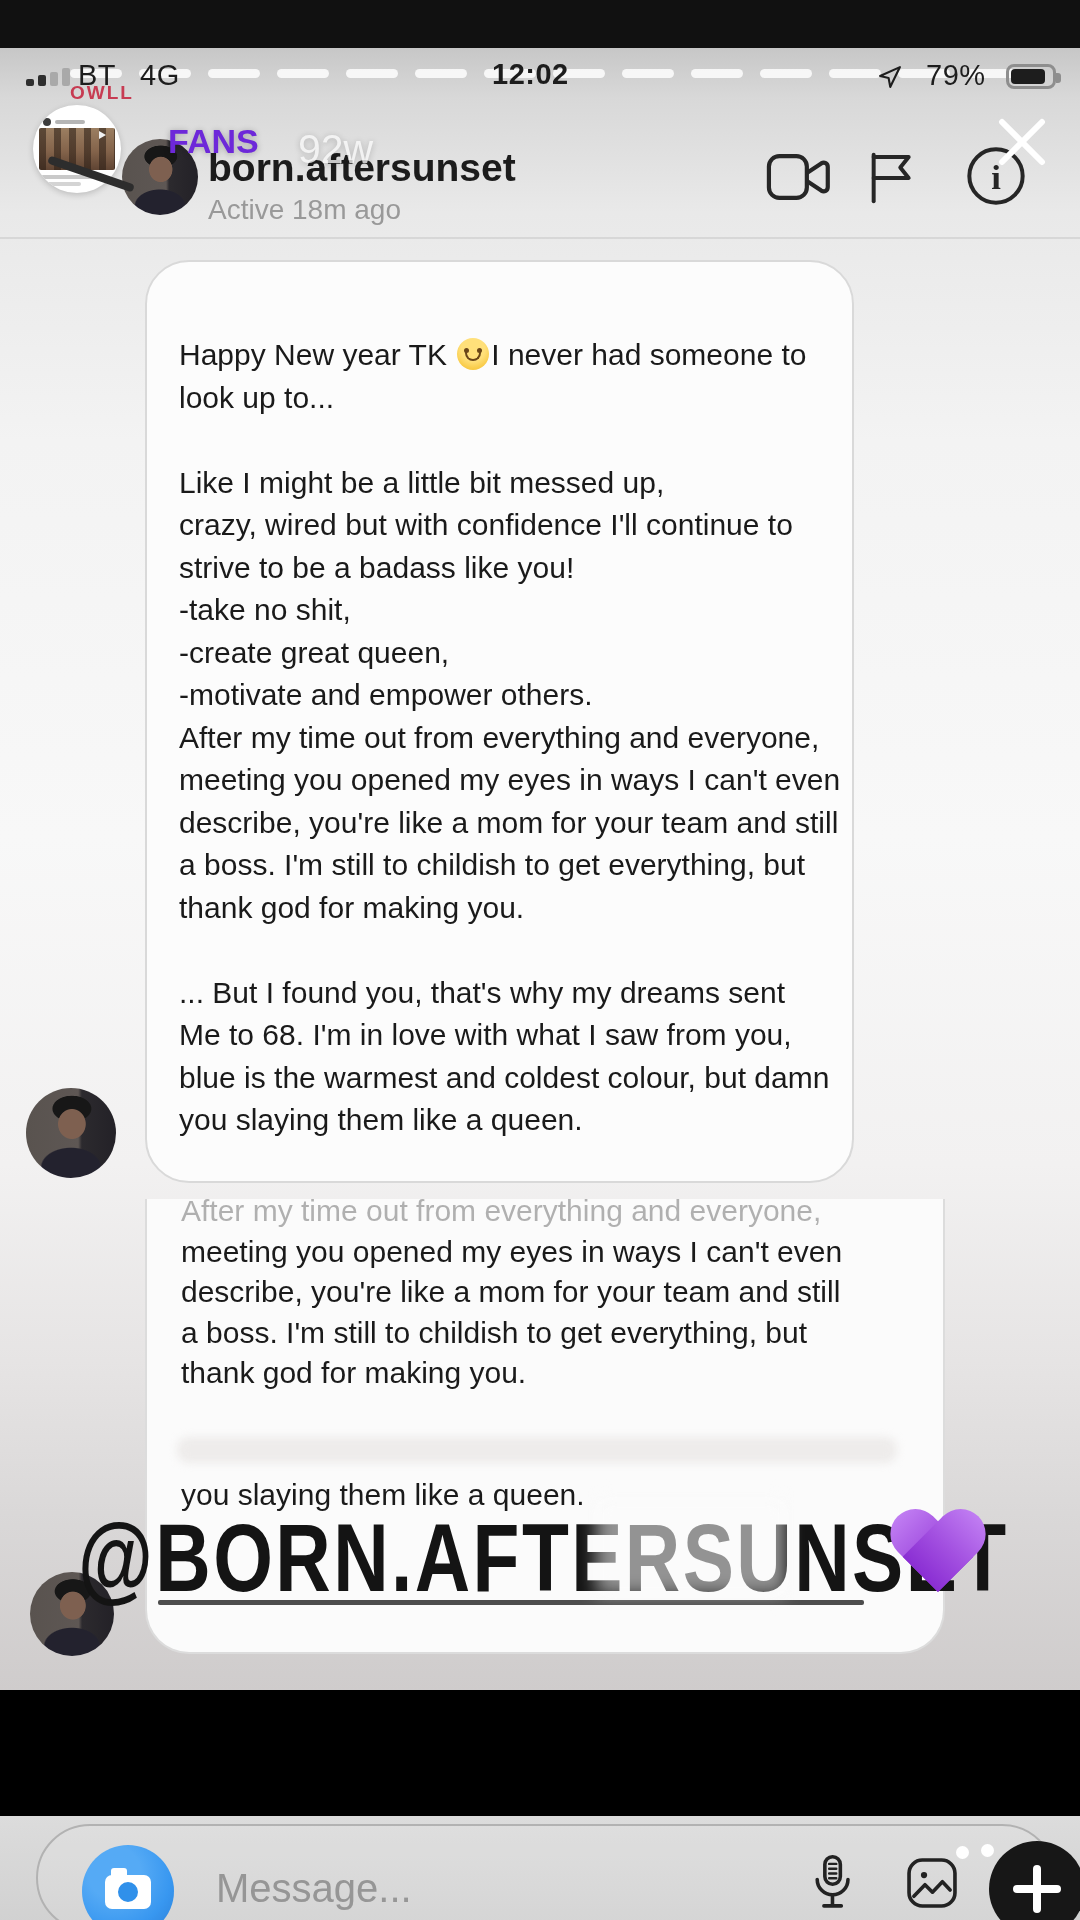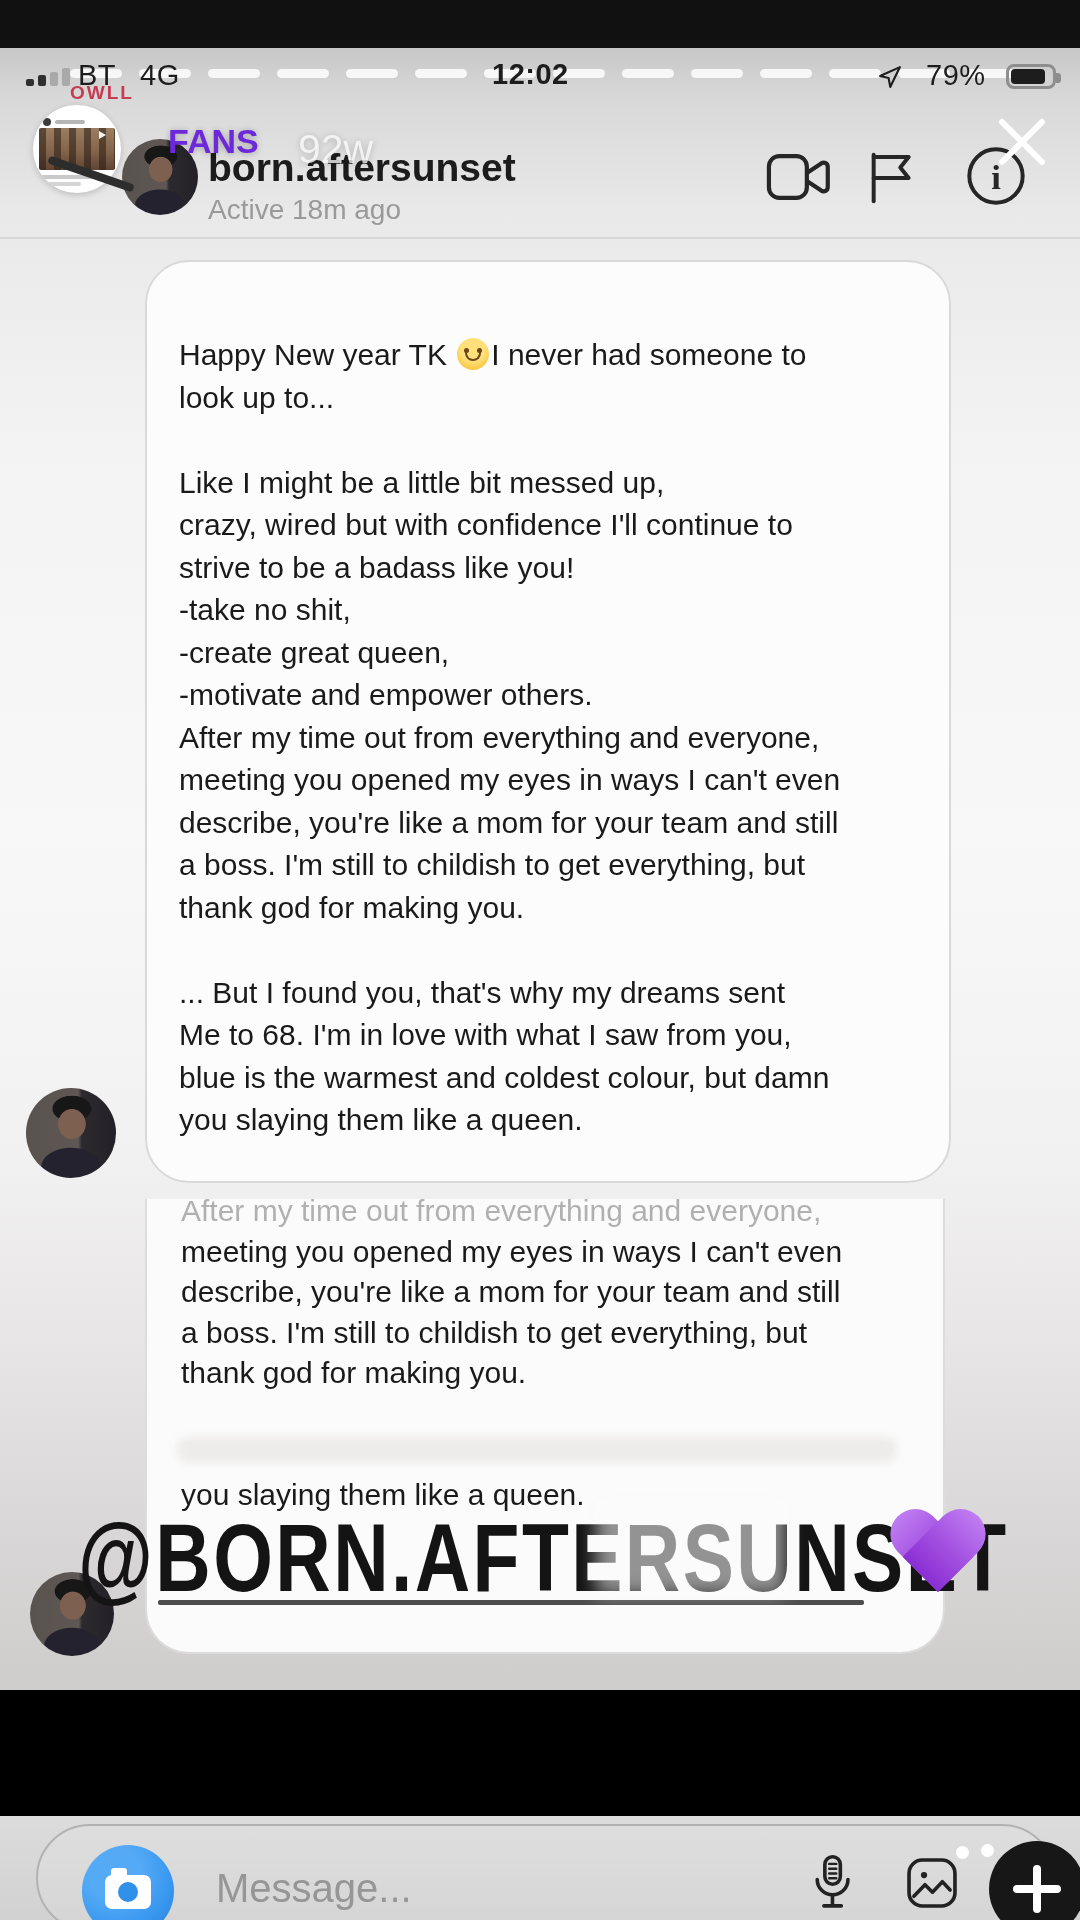--- a/index.html
+++ b/index.html
@@ -50,21 +50,21 @@
       linear-gradient(90deg,#59534f 0%,#5e5754 58%,#2c2a2e 62%,#232127 100%);
     background-color:#4c4744;
   }
   .story-username{position:absolute;left:168px;top:74px;z-index:20;color:#6d28d9;font-size:34px;font-weight:700;text-shadow:0 1px 6px rgba(0,0,0,.28);}
   .story-age{position:absolute;left:298px;top:78px;z-index:20;color:rgba(255,255,255,.75);font-size:41px;text-shadow:0 1px 6px rgba(0,0,0,.22);}
   .chat-username{position:absolute;left:208px;top:98px;z-index:12;color:#1c1c1c;font-size:39px;font-weight:700;}
   .chat-presence{position:absolute;left:208px;top:146px;z-index:12;color:#999;font-size:28px;}
   .hdr-icon{position:absolute;z-index:12;}
   .close-x{position:absolute;left:992px;top:64px;z-index:25;}
   
-  .bubble1{position:absolute;left:145px;top:212px;width:806px;height:923px;box-sizing:border-box;
+  .bubble1{position:absolute;left:145px;top:212px;width:709px;height:923px;box-sizing:border-box;
     background:#fcfcfc;border:2px solid #d9d9d9;border-radius:44px;z-index:5;}
   .bubble1 .lines{position:absolute;left:32px;top:72px;right:20px;}
   .msg-line{font-size:30px;line-height:42.5px;color:#1a1a1a;white-space:nowrap;}
   .card2{position:absolute;left:145px;top:1151px;width:800px;height:455px;box-sizing:border-box;
     background:#fbfbfb;border:2px solid #dcdcdc;border-top:none;border-radius:0 0 44px 44px;overflow:hidden;z-index:4;}
   .card2 .lines{position:absolute;left:34px;top:-8px;right:10px;}
   .card2 .msg-line{line-height:40.5px;}
   .msg-line.faded-clip{opacity:.42;color:#4a4a4a;}
   .smudge{position:absolute;left:30px;top:238px;width:720px;height:26px;background:rgba(230,228,226,.65);filter:blur(4px);border-radius:12px;}
   .chat-avatar{position:absolute;border-radius:50%;z-index:6;}

